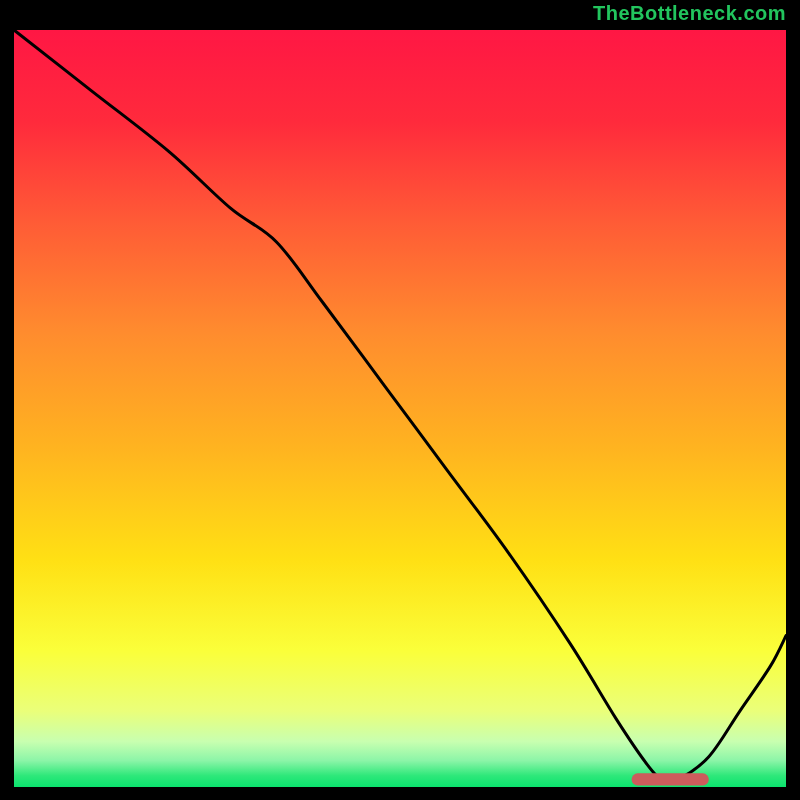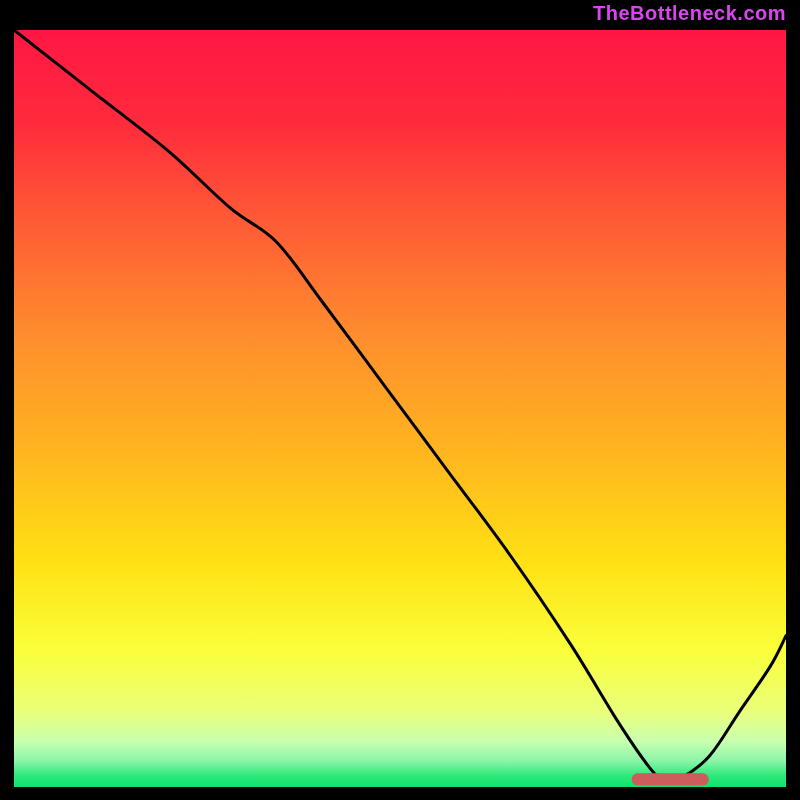--- a/index.html
+++ b/index.html
@@ -8,21 +8,21 @@
     width: 800px;
     height: 800px;
     background: #000;
     font-family: Arial, Helvetica, sans-serif;
     overflow: hidden;
   }
   .watermark {
     position: absolute;
     top: 2px;
     right: 14px;
-    color: #d946ef;
+    color: #22c55e;
     font-size: 20px;
     font-weight: bold;
     letter-spacing: 0.5px;
     z-index: 10;
   }
   .plot-frame {
     position: absolute;
     left: 14px;
     top: 30px;
     width: 772px;

